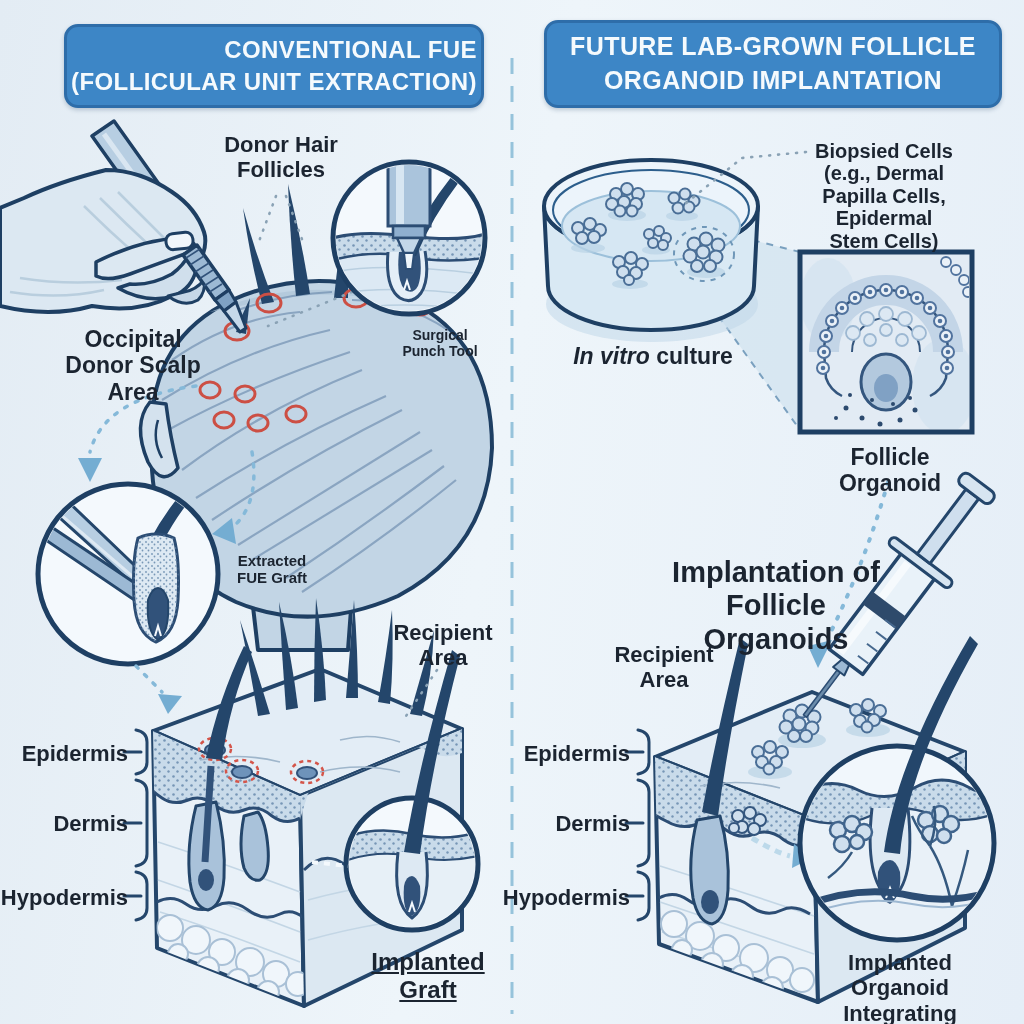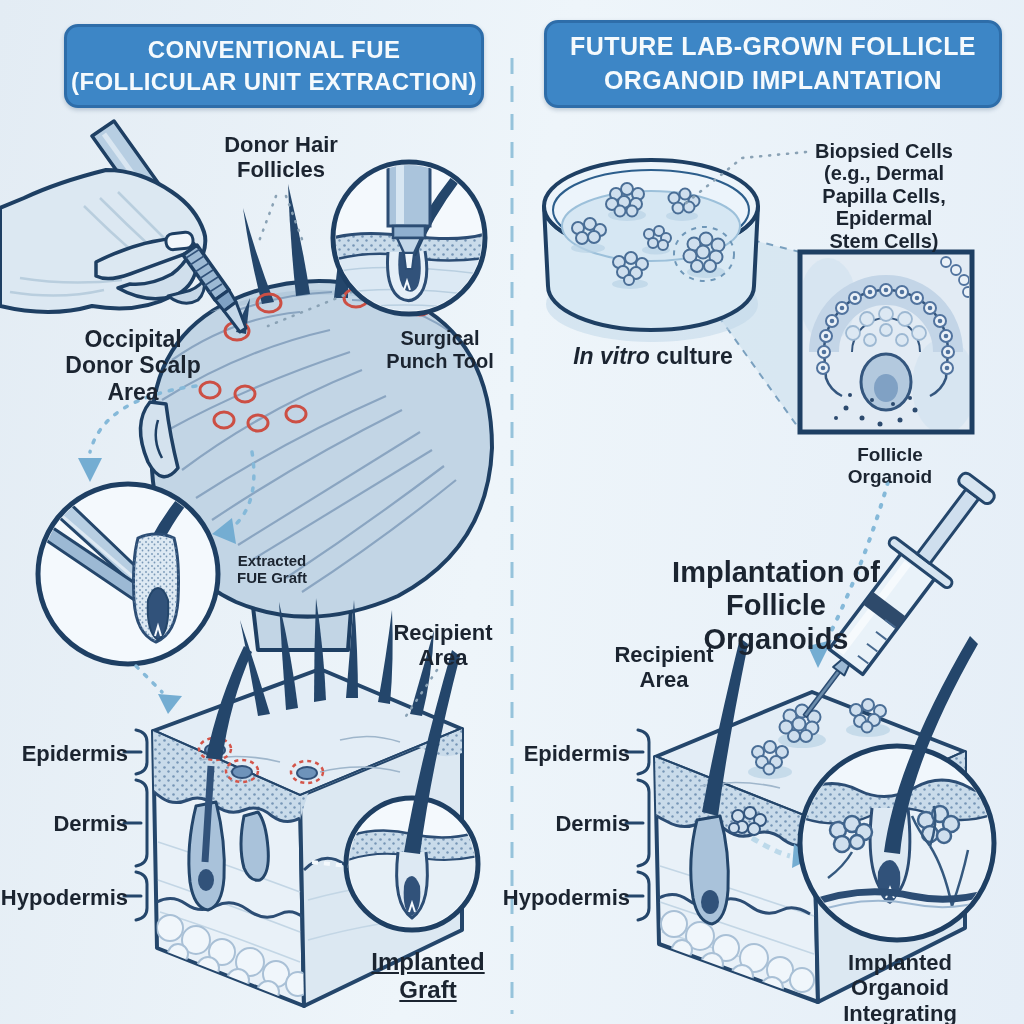--- a/index.html
+++ b/index.html
@@ -8,21 +8,21 @@
     font-family:"Liberation Sans",sans-serif;}
   .stage svg{position:absolute;left:0;top:0;}
   .lbl{position:absolute;color:#1b2430;font-weight:bold;line-height:1.15;
     white-space:pre-line;text-align:center;z-index:5;}
   .ctr{transform:translateX(-50%);}
   .rt{text-align:right;}
   .banner{position:absolute;z-index:6;display:flex;align-items:center;justify-content:center;
     background:#3d86c6;border:3px solid #2e6da9;border-radius:14px;color:#f5fafd;
     font-weight:bold;text-align:center;white-space:pre-line;letter-spacing:.4px;
     box-shadow:0 2px 4px rgba(30,63,99,.25);}
-  .banner-left{left:64px;top:24px;width:414px;height:78px;font-size:24px;line-height:1.35;}
+  .banner-left{left:64px;top:24px;width:414px;height:78px;font-size:24px;line-height:1.35;text-align:right;}
   .banner-right{left:544px;top:20px;width:452px;height:82px;font-size:25px;line-height:1.35;}
   .it{font-style:italic;}
 </style>
 </head>
 <body>
 
 <div class="stage">
 
 <svg width="1024" height="1024" viewBox="0 0 1024 1024">
   <defs>
@@ -595,40 +595,40 @@
   </g>
 </svg>
 
 <div class="banner banner-left">CONVENTIONAL FUE
 (FOLLICULAR UNIT EXTRACTION)</div>
 <div class="banner banner-right">FUTURE LAB-GROWN FOLLICLE
 ORGANOID IMPLANTATION</div>
 
 <div class="lbl ctr" style="left:281px;top:132px;font-size:22px;">Donor Hair
 Follicles</div>
-<div class="lbl ctr" style="left:440px;top:327px;font-size:20px;">Surgical
+<div class="lbl ctr" style="left:440px;top:327px;font-size:14px;">Surgical
 Punch Tool</div>
 <div class="lbl ctr" style="left:88px;top:326px;font-size:23px;margin-left:45px;">Occipital
 Donor Scalp
 Area</div>
 <div class="lbl ctr" style="left:272px;top:552px;font-size:15px;">Extracted
 FUE Graft</div>
 <div class="lbl ctr" style="left:443px;top:620px;font-size:22px;">Recipient
 Area</div>
 <div class="lbl rt" style="left:0px;top:741px;width:128px;font-size:22px;">Epidermis</div>
 <div class="lbl rt" style="left:0px;top:811px;width:128px;font-size:22px;">Dermis</div>
 <div class="lbl rt" style="left:0px;top:885px;width:128px;font-size:22px;">Hypodermis</div>
 <div class="lbl ctr" style="left:428px;top:948px;font-size:24px;text-decoration:underline;">Implanted
 Graft</div>
 
 <div class="lbl ctr" style="left:884px;top:140px;font-size:20px;line-height:1.12;">Biopsied Cells
 (e.g., Dermal Papilla Cells,
 Epidermal Stem Cells)</div>
 <div class="lbl ctr" style="left:653px;top:343px;font-size:23px;"><span class="it">In vitro</span><span> culture</span></div>
-<div class="lbl ctr" style="left:890px;top:444px;font-size:19px;">Follicle Organoid</div>
+<div class="lbl ctr" style="left:890px;top:444px;font-size:23px;">Follicle Organoid</div>
 <div class="lbl ctr" style="left:776px;top:556px;font-size:29px;">Implantation of
 Follicle Organoids</div>
 <div class="lbl ctr" style="left:664px;top:642px;font-size:22px;">Recipient
 Area</div>
 <div class="lbl rt" style="left:502px;top:741px;width:128px;font-size:22px;">Epidermis</div>
 <div class="lbl rt" style="left:502px;top:811px;width:128px;font-size:22px;">Dermis</div>
 <div class="lbl rt" style="left:502px;top:885px;width:128px;font-size:22px;">Hypodermis</div>
 <div class="lbl ctr" style="left:900px;top:950px;font-size:22px;">Implanted Organoid
 Integrating</div>
 

